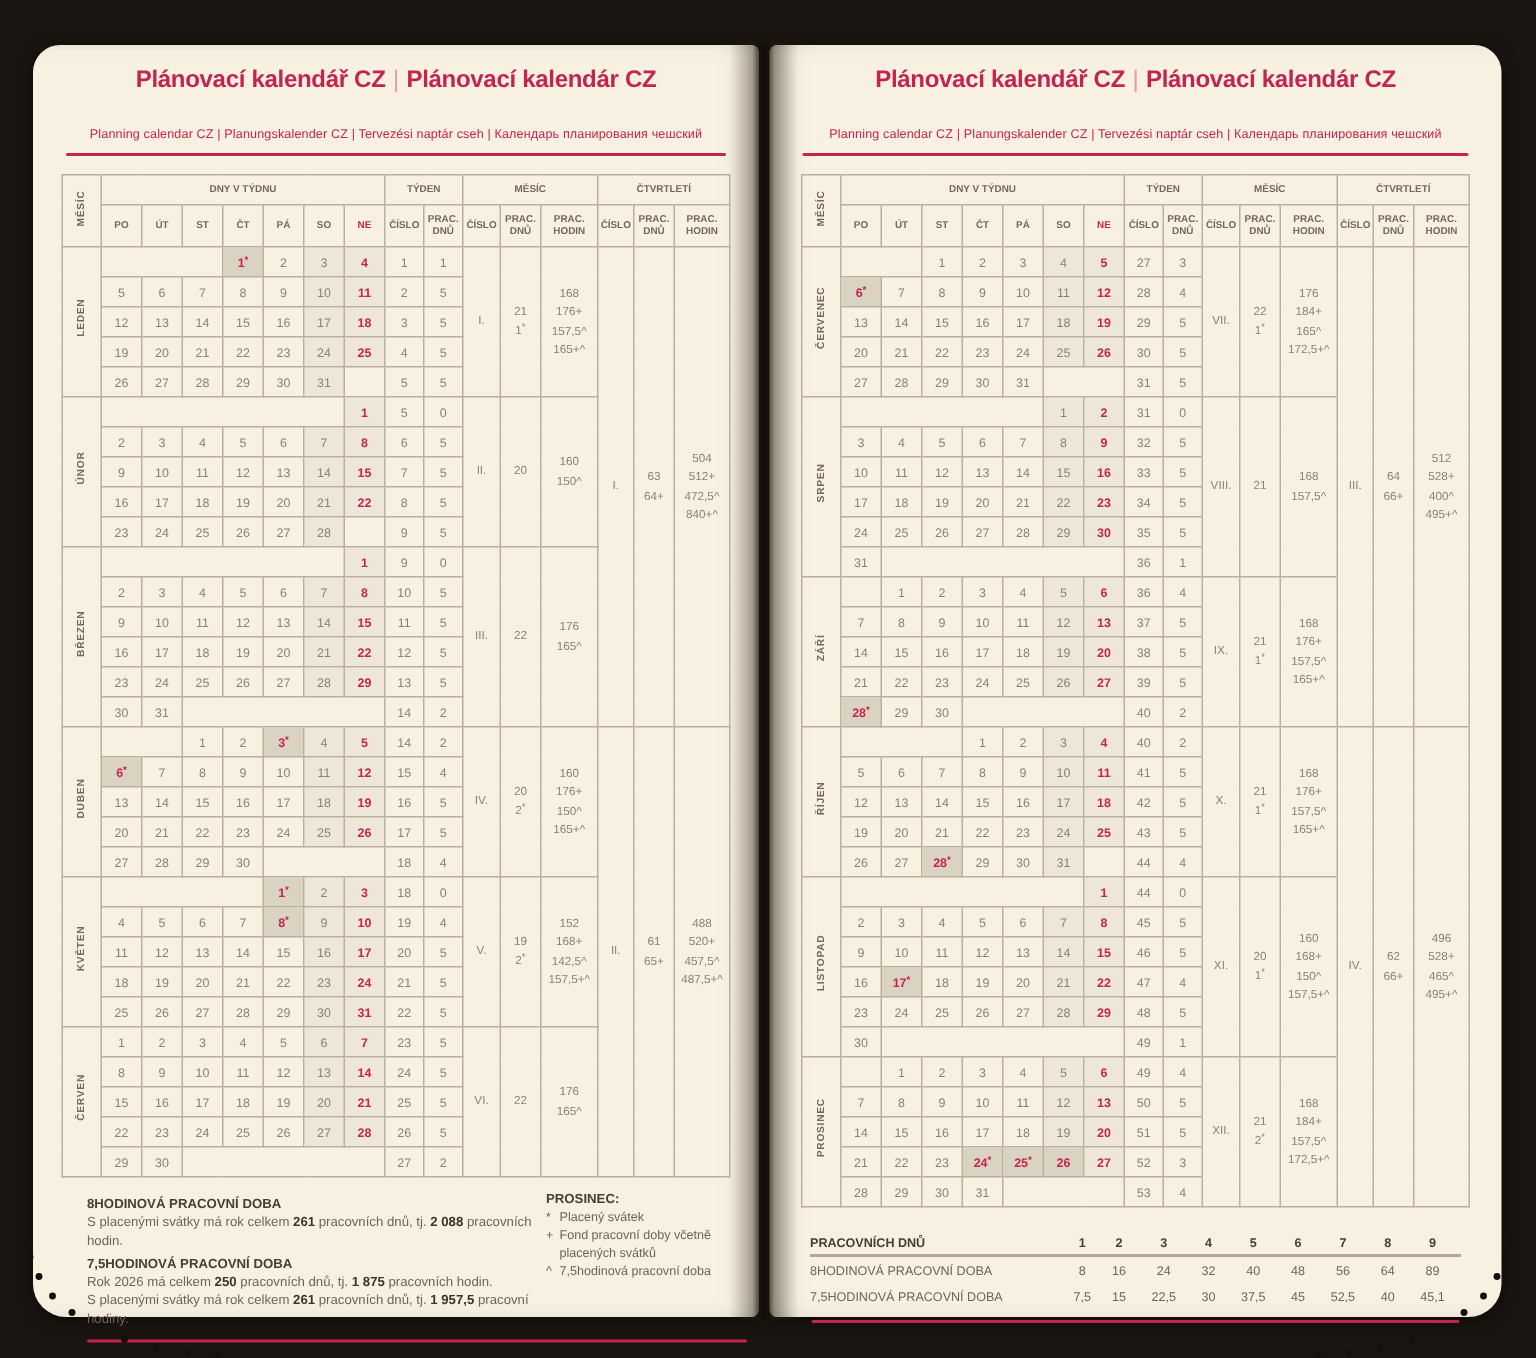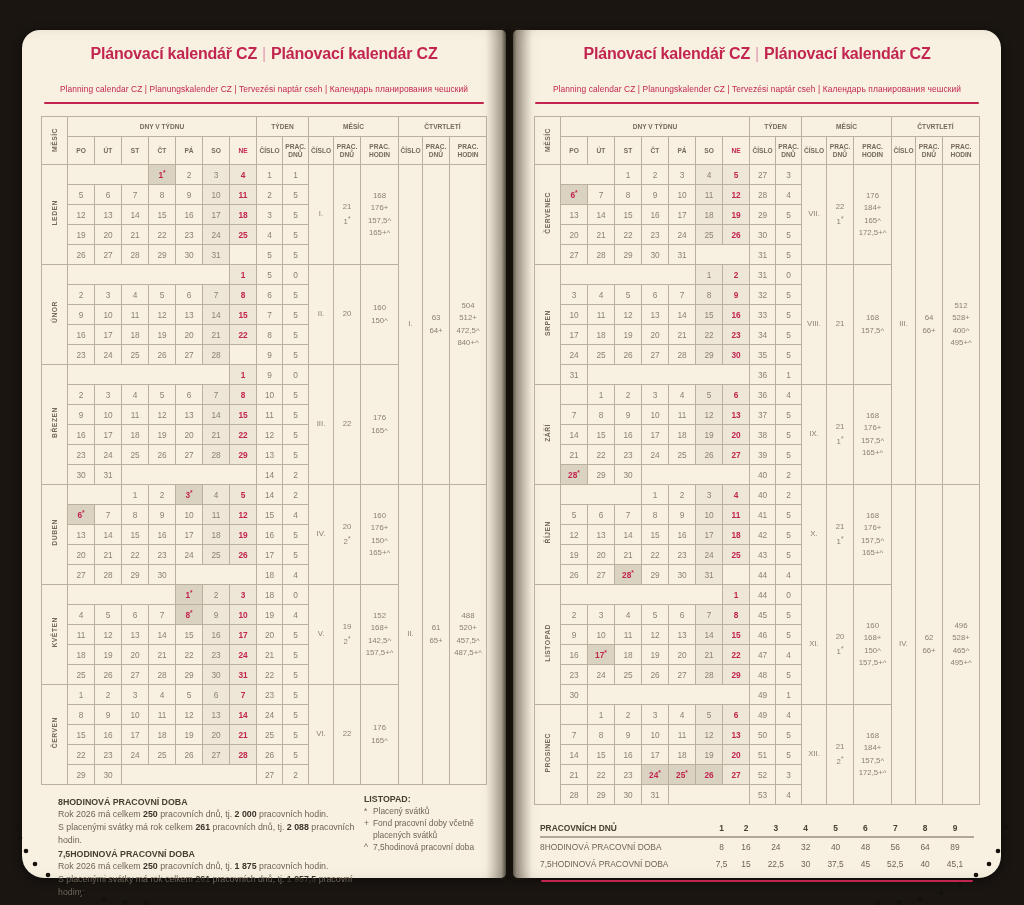--- a/index.html
+++ b/index.html
@@ -479,31 +479,30 @@
           <td class="day">30</td>
           <td class="day" colspan="5"></td>
           <td class="day">27</td>
           <td class="day">2</td>
         </tr>
       </tbody>
   </table>
   <div class="fl">
     <div class="fl-main" id="fl-main">
         <div class="f-h">8HODINOVÁ PRACOVNÍ DOBA</div>
-        <div class="f-line"><span>Rok 2026 má celkem </span><b>250</b><span> pracovních dnů, tj. </span><b>2 000</b><span> pracovních hodin.</span></div>
         <div class="f-line"><span>S placenými svátky má rok celkem </span><b>261</b><span> pracovních dnů, tj. </span><b>2 088</b><span> pracovních hodin.</span></div>
         <div class="f-h">7,5HODINOVÁ PRACOVNÍ DOBA</div>
         <div class="f-line"><span>Rok 2026 má celkem </span><b>250</b><span> pracovních dnů, tj. </span><b>1 875</b><span> pracovních hodin.</span></div>
         <div class="f-line"><span>S placenými svátky má rok celkem </span><b>261</b><span> pracovních dnů, tj. </span><b>1 957,5</b><span> pracovní hodiny.</span></div>
       </div>
     <div class="fl-legend" id="fl-legend">
-        <div class="lg-t">LISTOPAD:</div>
+        <div class="lg-t">PROSINEC:</div>
         <div class="lg-item">
           <span class="lg-sym">*</span>
-          <span class="lg-tx">Placený svátků</span>
+          <span class="lg-tx">Placený svátek</span>
         </div>
         <div class="lg-item">
           <span class="lg-sym">+</span>
           <span class="lg-tx">Fond pracovní doby včetně placených svátků</span>
         </div>
         <div class="lg-item">
           <span class="lg-sym">^</span>
           <span class="lg-tx">7,5hodinová pracovní doba</span>
         </div>
       </div>

